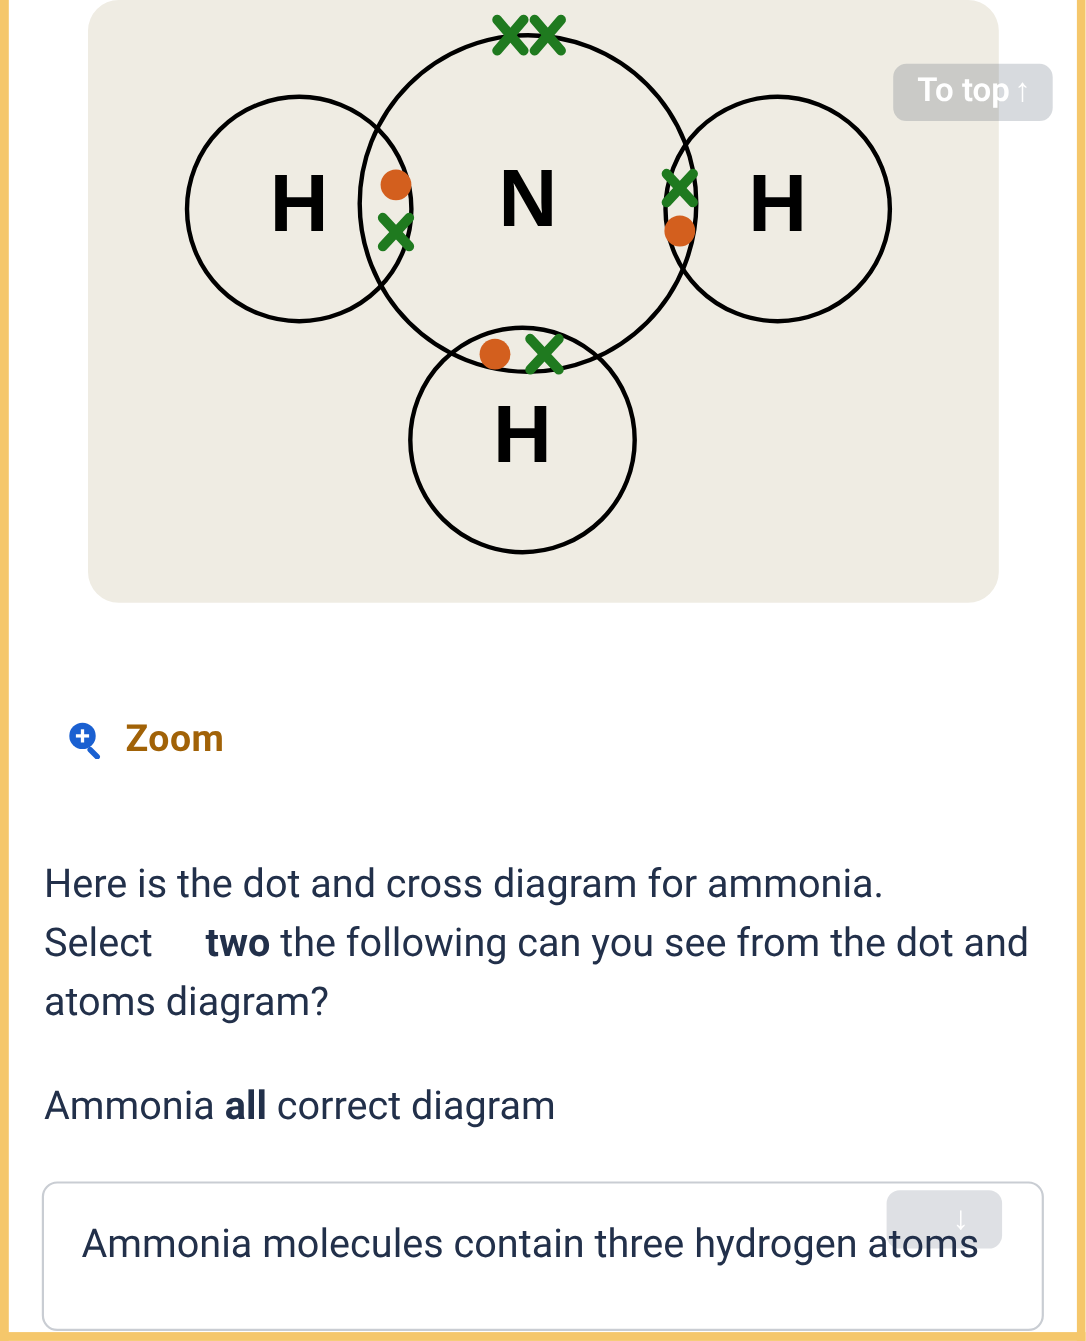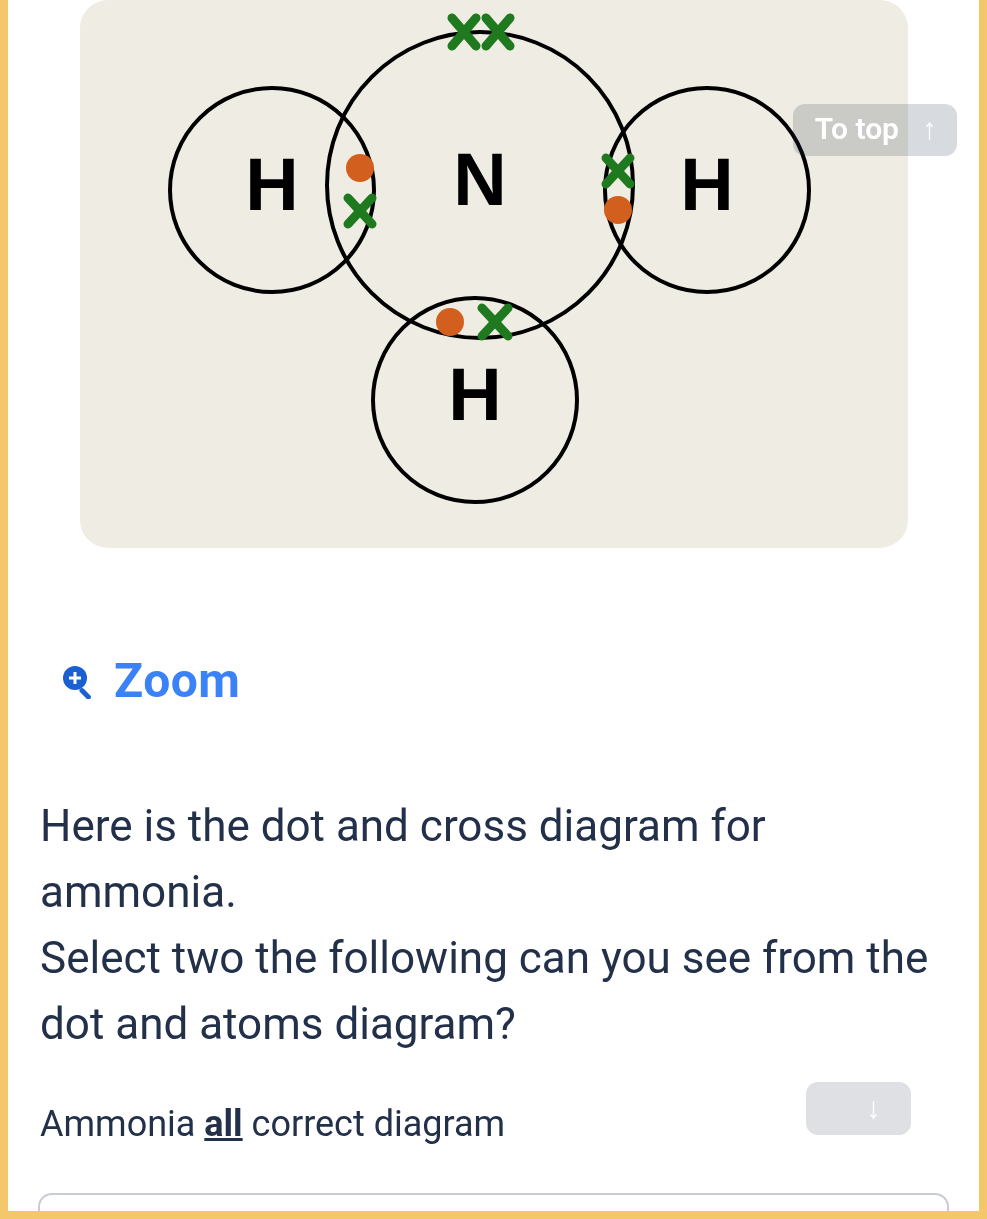--- a/index.html
+++ b/index.html
@@ -41,54 +41,53 @@
     top: 58px;
     right: 30px;
     background: rgba(34,48,74,0.18);
     color: #fff;
     font-size: 30px;
     font-weight: 600;
     padding: 10px 20px 12px 22px;
     border-radius: 12px;
     display: flex;
     align-items: center;
-    gap: 23px;
+    gap: 4px;
     line-height: 1;
-    margin-top: 46px;
   }
   .to-top-arrow { font-size: 30px; font-weight: 700; }
   .zoom-row {
     display: flex;
     align-items: center;
     gap: 18px;
     margin-top: 104px;
     margin-left: 22px;
   }
   .zoom-label {
-    color: #3b82f6;
-    font-size: 48px;
+    color: #a16207;
+    font-size: 34px;
     font-weight: 700;
     letter-spacing: 0.5px;
   }
   .question {
     color: #22304a;
-    font-size: 44px;
+    font-size: 36px;
     line-height: 1.5;
     margin-top: 84px;
     margin-left: 2px;
     max-width: 900px;
   }
-  .question b { font-weight: 400; }
+  .question b { font-weight: 700; margin-left: 39px; }
   .instruction {
     color: #22304a;
     font-size: 36px;
     margin-top: 46px;
     margin-left: 2px;
   }
-  .instruction b { font-weight: 700; text-decoration: underline; }
+  .instruction b { font-weight: 700; }
   .answer-card {
     border: 2px solid #c9cdd3;
     border-radius: 14px;
     margin-top: 48px;
     padding: 28px 34px 26px 34px;
     min-height: 136px;
   }
   .answer-text {
     color: #22304a;
     font-size: 36px;

